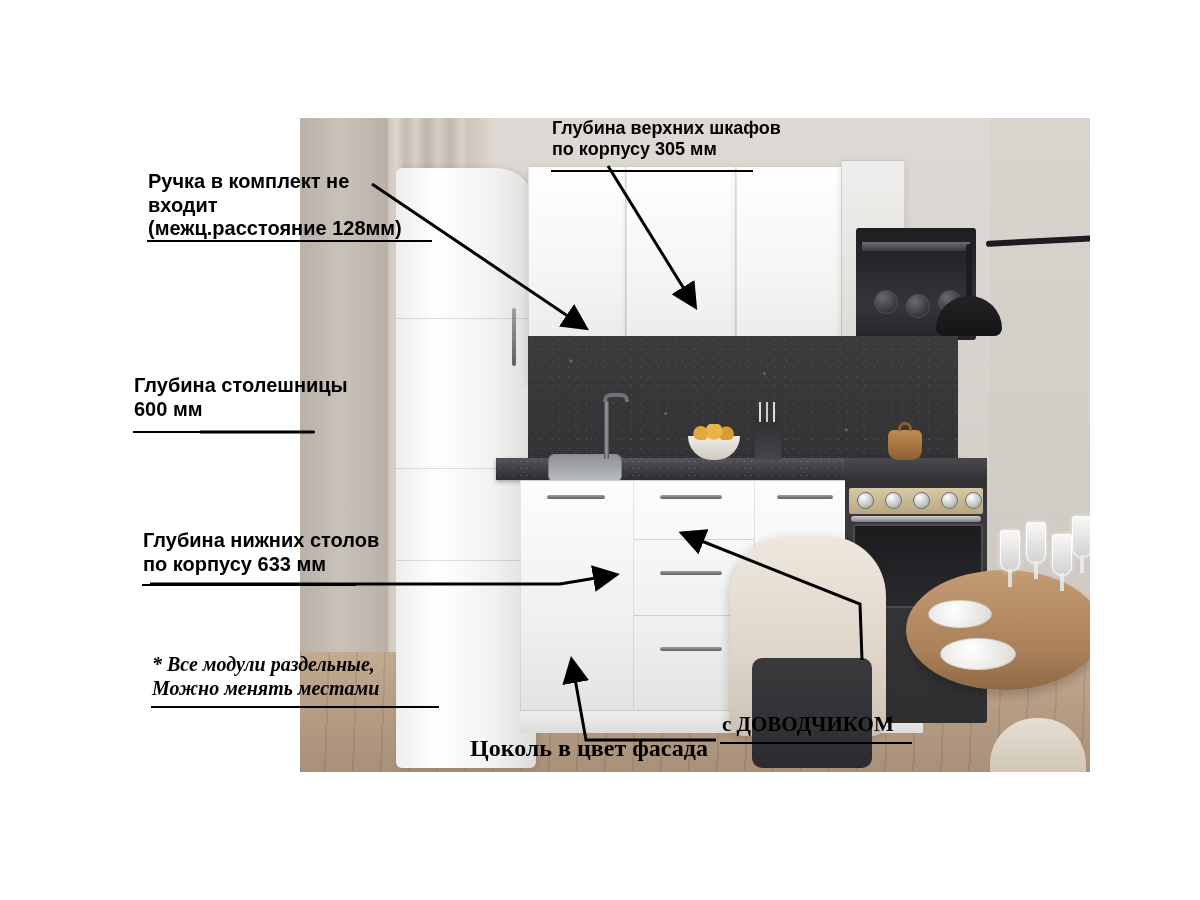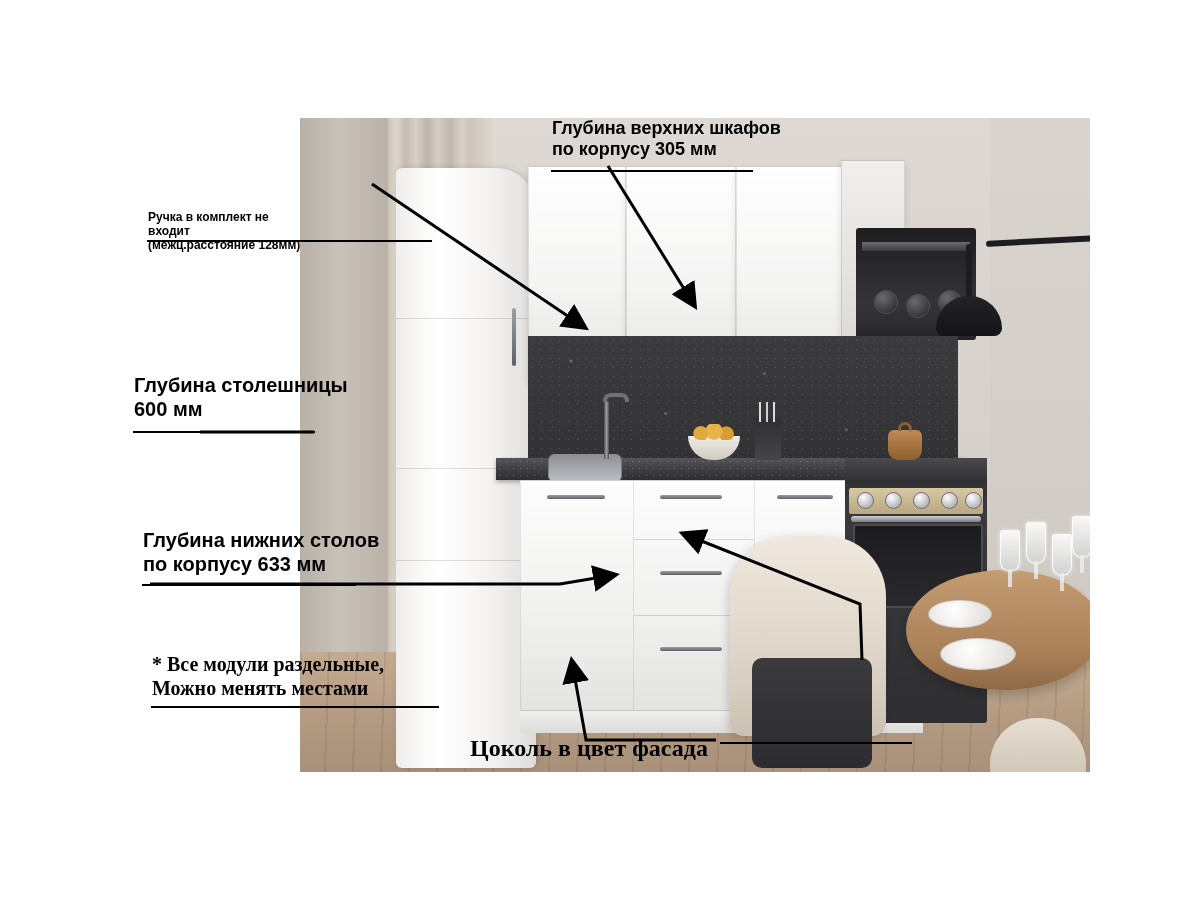--- a/index.html
+++ b/index.html
@@ -357,21 +357,21 @@
   
   .ann {
     position: absolute;
     color: #000;
     font-weight: 700;
     line-height: 1.18;
     white-space: pre-line;
   }
   .ann.serif { font-family: "Liberation Serif", serif; }
   .ann.sans  { font-family: "Liberation Sans", sans-serif; }
-  .ann.italic { }
+  .ann.italic { font-style: italic; }
   .underline-bar {
     position: absolute;
     height: 2px;
     background: #000;
   }
   svg.leaders {
     position: absolute;
     left: 0; top: 0;
     width: 1200px; height: 900px;
     pointer-events: none;
@@ -489,35 +489,36 @@
 
     <path d="M716,740 L586,740 L572,662" stroke="#000" stroke-width="3" fill="none" marker-end="url(#arrow)"></path>
 
     <path d="M862,660 L860,604 L684,534" stroke="#000" stroke-width="3" fill="none" marker-end="url(#arrow)"></path>
   </svg>
 
   <div class="ann sans" style="left:552px; top:118px; width:300px; font-size:18px;">Глубина верхних шкафов
  по корпусу 305 мм</div>
   <div class="underline-bar" style="left:551px; top:170px; width:202px;"></div>
 
-  <div class="ann sans" style="left:148px; top:170px; width:305px; font-size:12px;margin-top:40px;">Ручка в комплект не
+  <div class="ann sans" style="left:148px; top:170px; width:305px; font-size:20px;">Ручка в комплект не
 входит
 (межц.расстояние 128мм)</div>
   <div class="underline-bar" style="left:147px; top:240px; width:285px;"></div>
 
   <div class="ann sans" style="left:134px; top:374px; width:260px; font-size:20px;">Глубина столешницы
         600 мм</div>
   <div class="underline-bar" style="left:133px; top:431px; width:182px;"></div>
 
   <div class="ann sans" style="left:143px; top:529px; width:280px; font-size:20px;">Глубина нижних столов
 по корпусу 633 мм</div>
   <div class="underline-bar" style="left:142px; top:584px; width:214px;"></div>
 
   <div class="ann serif italic" style="left:152px; top:653px; width:310px; font-size:20px;">* Все модули раздельные,
  Можно менять местами</div>
   <div class="underline-bar" style="left:151px; top:706px; width:288px;"></div>
 
   <div class="ann serif" style="left:470px; top:734px; width:270px; font-size:24px;">Цоколь в цвет фасада</div>
 
 
+  <div class="ann serif" style="left:722px; top:712px; width:220px; font-size:21px;">с ДОВОДЧИКОМ</div>
   <div class="underline-bar" style="left:720px; top:742px; width:192px;"></div>
 
 </div>
 
 </body></html>

